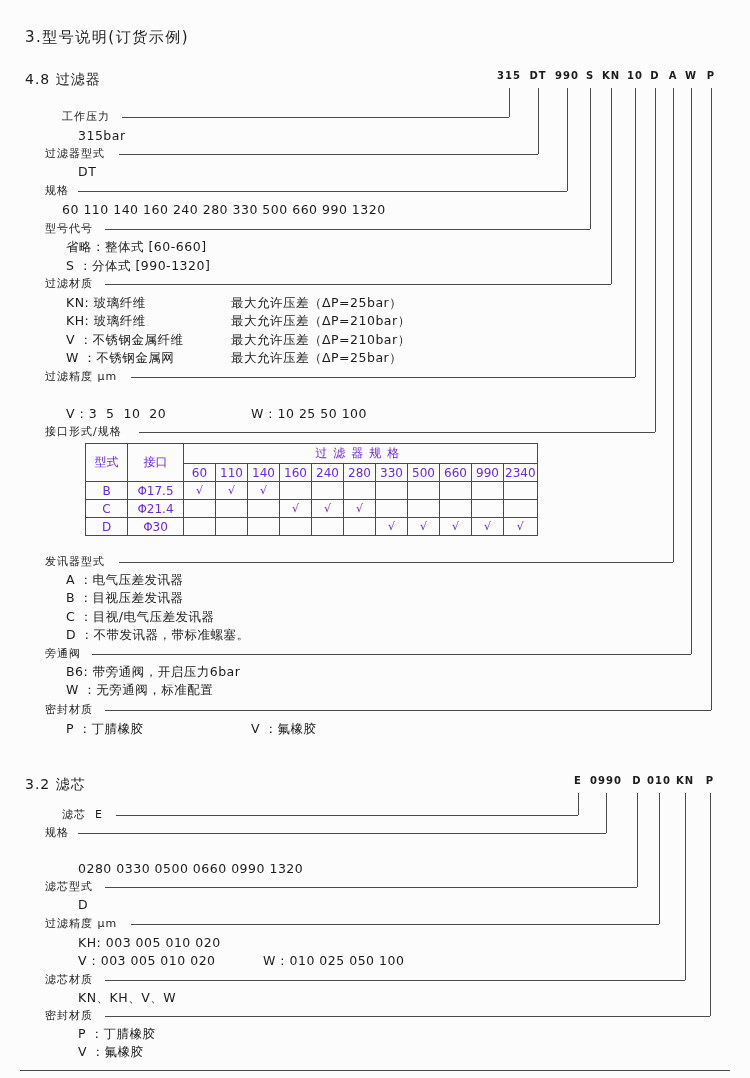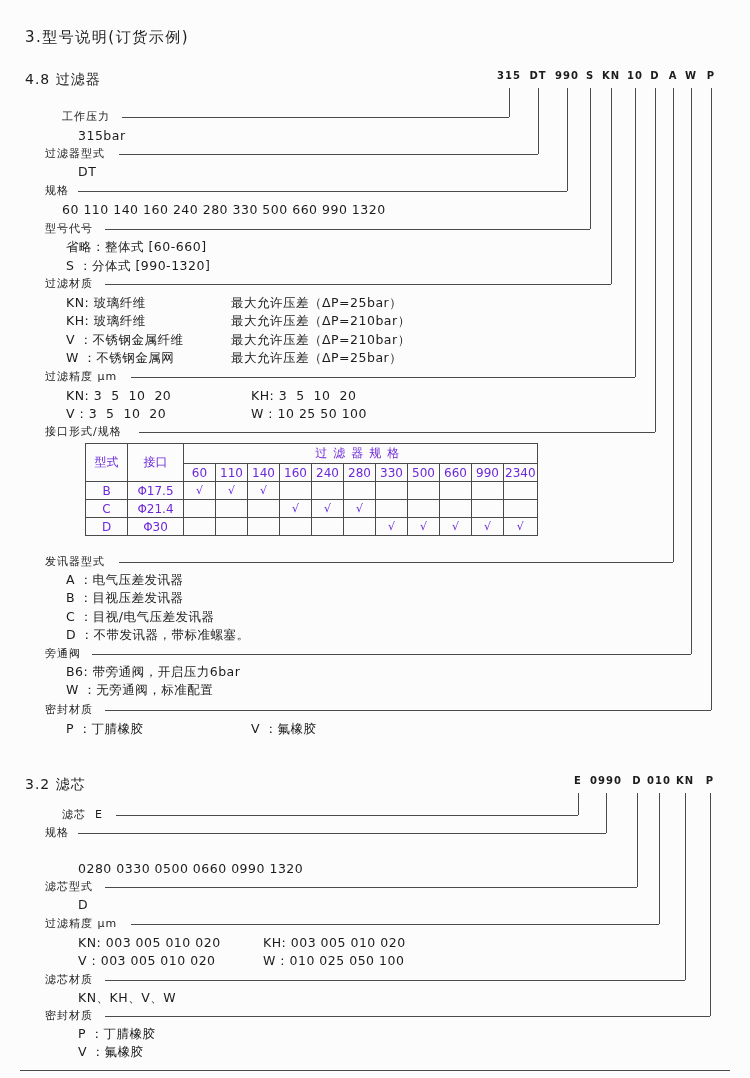--- a/index.html
+++ b/index.html
@@ -142,24 +142,20 @@
   <div class="t cols" style="left:66px;top:331px">
     <span class="c165">V ：不锈钢金属纤维</span>
     <span>最大允许压差（ΔP=210bar）</span>
   </div>
   <div class="t cols" style="left:66px;top:349px">
     <span class="c165">W ：不锈钢金属网</span>
     <span>最大允许压差（ΔP=25bar）</span>
   </div>
 
   <div class="t lbl" style="left:45px;top:368px">过滤精度 μm</div>
-  <div class="t cols" style="left:66px;top:387px">
-    <span class="c185">KN: 3  5  10  20</span>
-    <span>KH: 3  5  10  20</span>
-  </div>
   <div class="t cols" style="left:66px;top:405px">
     <span class="c185">V : 3  5  10  20</span>
     <span>W : 10 25 50 100</span>
   </div>
 
   <div class="t lbl" style="left:45px;top:423px">接口形式/规格</div>
   <table class="ports">
     <tbody>
         <tr>
       <th class="col-type" rowspan="2">型式</th>
@@ -255,21 +251,20 @@
   <div class="t lbl" style="left:62px;top:806px">滤芯  E</div>
 
   <div class="t lbl" style="left:45px;top:824px">规格</div>
   <div class="t" style="left:78px;top:860px">0280 0330 0500 0660 0990 1320</div>
 
   <div class="t lbl" style="left:45px;top:878px">滤芯型式</div>
   <div class="t" style="left:78px;top:896px">D</div>
 
   <div class="t lbl" style="left:45px;top:915px">过滤精度 μm</div>
   <div class="t cols" style="left:78px;top:934px">
-    <span class="c185">KN: 003 005 010 020</span>
     <span>KH: 003 005 010 020</span>
   </div>
   <div class="t cols" style="left:78px;top:952px">
     <span class="c185">V : 003 005 010 020</span>
     <span>W : 010 025 050 100</span>
   </div>
 
   <div class="t lbl" style="left:45px;top:971px">滤芯材质</div>
   <div class="t" style="left:78px;top:989px">KN、KH、V、W</div>
 

